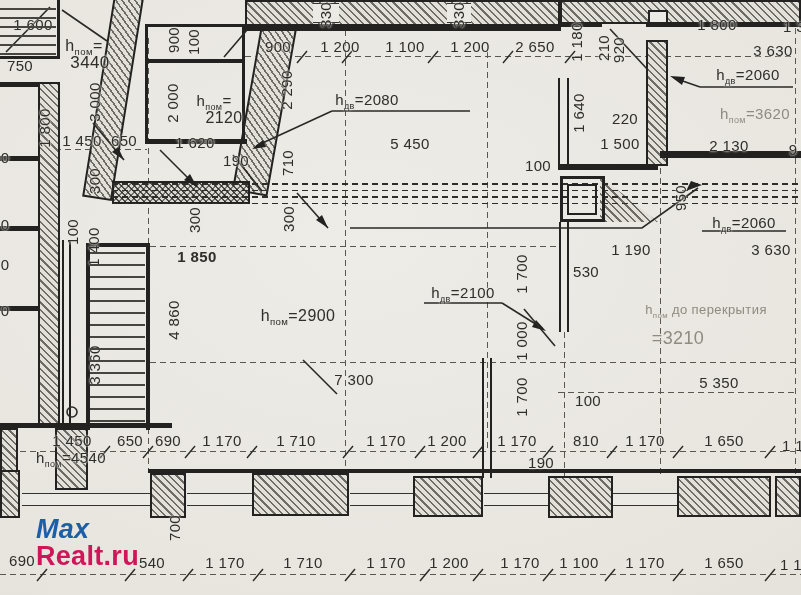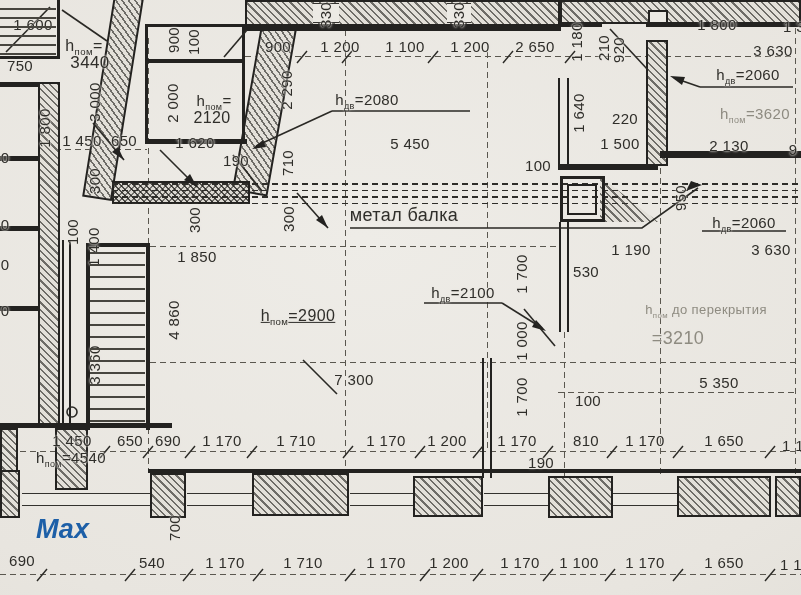--- a/index.html
+++ b/index.html
@@ -162,34 +162,35 @@
       <line x1="765" y1="581" x2="775" y2="569" class="tick"></line>
       <line x1="297" y1="63" x2="307" y2="51" class="tick"></line>
       <line x1="342" y1="63" x2="352" y2="51" class="tick"></line>
       <line x1="428" y1="63" x2="438" y2="51" class="tick"></line>
       <line x1="503" y1="63" x2="513" y2="51" class="tick"></line>
       <line x1="565" y1="63" x2="575" y2="51" class="tick"></line>
     </svg>
 
   <div id="wm">
     <span style="color: rgb(29, 95, 167); font-style: italic;">Max</span>
+    <span style="color: rgb(207, 22, 89);">Realt.ru</span>
   </div>
 <span class="lbl" style="left: 33px; top: 24px;">1 600</span>
     <span class="lbl" style="left: 20px; top: 65px;">750</span>
     <span class="lbl rot" style="left: 44px; top: 128px;">1 800</span>
     <span class="lbl rot" style="left: 94px; top: 102px;">3 000</span>
     <span class="lbl" style="left: 82px; top: 140px;">1 450</span>
     <span class="lbl" style="left: 124px; top: 140px;">650</span>
     <span class="lbl" style="font-size: 16px; left: 84px; top: 47px;">h<sub>пом</sub>=</span>
     <span class="lbl" style="font-size: 17px; left: 90px; top: 63px;">3440</span>
     <span class="lbl rot" style="left: 173px; top: 40px;">900</span>
     <span class="lbl rot" style="left: 193px; top: 42px;">100</span>
     <span class="lbl rot" style="left: 172px; top: 103px;">2 000</span>
     <span class="lbl" style="left: 214px; top: 102px;">h<sub>пом</sub>=</span>
-    <span class="lbl" style="font-size: 16px; left: 212px; top: 118px;">2120</span>
+    <span class="lbl" style="font-size: 16px; left: 224px; top: 118px;">2120</span>
     <span class="lbl" style="left: 195px; top: 142px;">1 620</span>
     <span class="lbl" style="left: 236px; top: 160px;">190</span>
     <span class="lbl rot" style="left: 94px; top: 181px;">300</span>
     <span class="lbl rot" style="left: 72px; top: 232px;">100</span>
     <span class="lbl rot" style="left: 93px; top: 247px;">1 400</span>
     <span class="lbl rot" style="left: 325px; top: 15px;">330</span>
     <span class="lbl rot" style="left: 458px; top: 15px;">330</span>
     <span class="lbl" style="left: 278px; top: 46px;">900</span>
     <span class="lbl" style="left: 340px; top: 46px;">1 200</span>
     <span class="lbl" style="left: 405px; top: 46px;">1 100</span>
@@ -212,29 +213,28 @@
     <span class="lbl rot" style="left: 578px; top: 113px;">1 640</span>
     <span class="lbl" style="left: 625px; top: 118px;">220</span>
     <span class="lbl" style="left: 620px; top: 143px;">1 500</span>
     <span class="lbl" style="left: 538px; top: 165px;">100</span>
     <span class="lbl" style="left: 5px; top: 157px;">0</span>
     <span class="lbl" style="left: 5px; top: 224px;">0</span>
     <span class="lbl" style="left: 5px; top: 264px;">0</span>
     <span class="lbl" style="left: 5px; top: 310px;">0</span>
     <span class="lbl rot" style="left: 194px; top: 220px;">300</span>
     <span class="lbl rot" style="left: 288px; top: 219px;">300</span>
-    <span class="lbl" style="font-size: 18px; left: 404px; top: 215px;">метал балка</span>
     <span class="lbl rot" style="left: 680px; top: 198px;">950</span>
     <span class="lbl" style="left: 744px; top: 224px;">h<sub>дв</sub>=2060</span>
     <span class="lbl" style="left: 631px; top: 249px;">1 190</span>
     <span class="lbl" style="left: 771px; top: 249px;">3 630</span>
     <span class="lbl" style="left: 586px; top: 271px;">530</span>
-    <span class="lbl" style="left: 197px; top: 256px;">1 850</span>
+    <span class="lbl" style="left: 197px; top: 256px; font-weight: bold;">1 850</span>
     <span class="lbl rot" style="left: 521px; top: 274px;">1 700</span>
-    <span class="lbl" style="font-size: 16px; left: 298px; top: 317px; text-decoration: underline;">h<sub>пом</sub>=2900</span>
+    <span class="lbl" style="font-size: 16px; left: 298px; top: 317px;">h<sub>пом</sub>=2900</span>
     <span class="lbl" style="left: 463px; top: 294px;">h<sub>дв</sub>=2100</span>
     <span class="lbl rot" style="left: 521px; top: 341px;">1 000</span>
     <span class="lbl faint" style="font-size: 13px; left: 706px; top: 311px;">h<sub>пом</sub> до перекрытия</span>
     <span class="lbl faint" style="font-size: 18px; left: 678px; top: 338px;">=3210</span>
     <span class="lbl rot" style="left: 173px; top: 320px;">4 860</span>
     <span class="lbl rot" style="left: 94px; top: 365px;">3 360</span>
     <span class="lbl" style="left: 354px; top: 379px;">7 300</span>
     <span class="lbl" style="left: 719px; top: 382px;">5 350</span>
     <span class="lbl rot" style="left: 521px; top: 397px;">1 700</span>
     <span class="lbl" style="left: 588px; top: 400px;">100</span>

